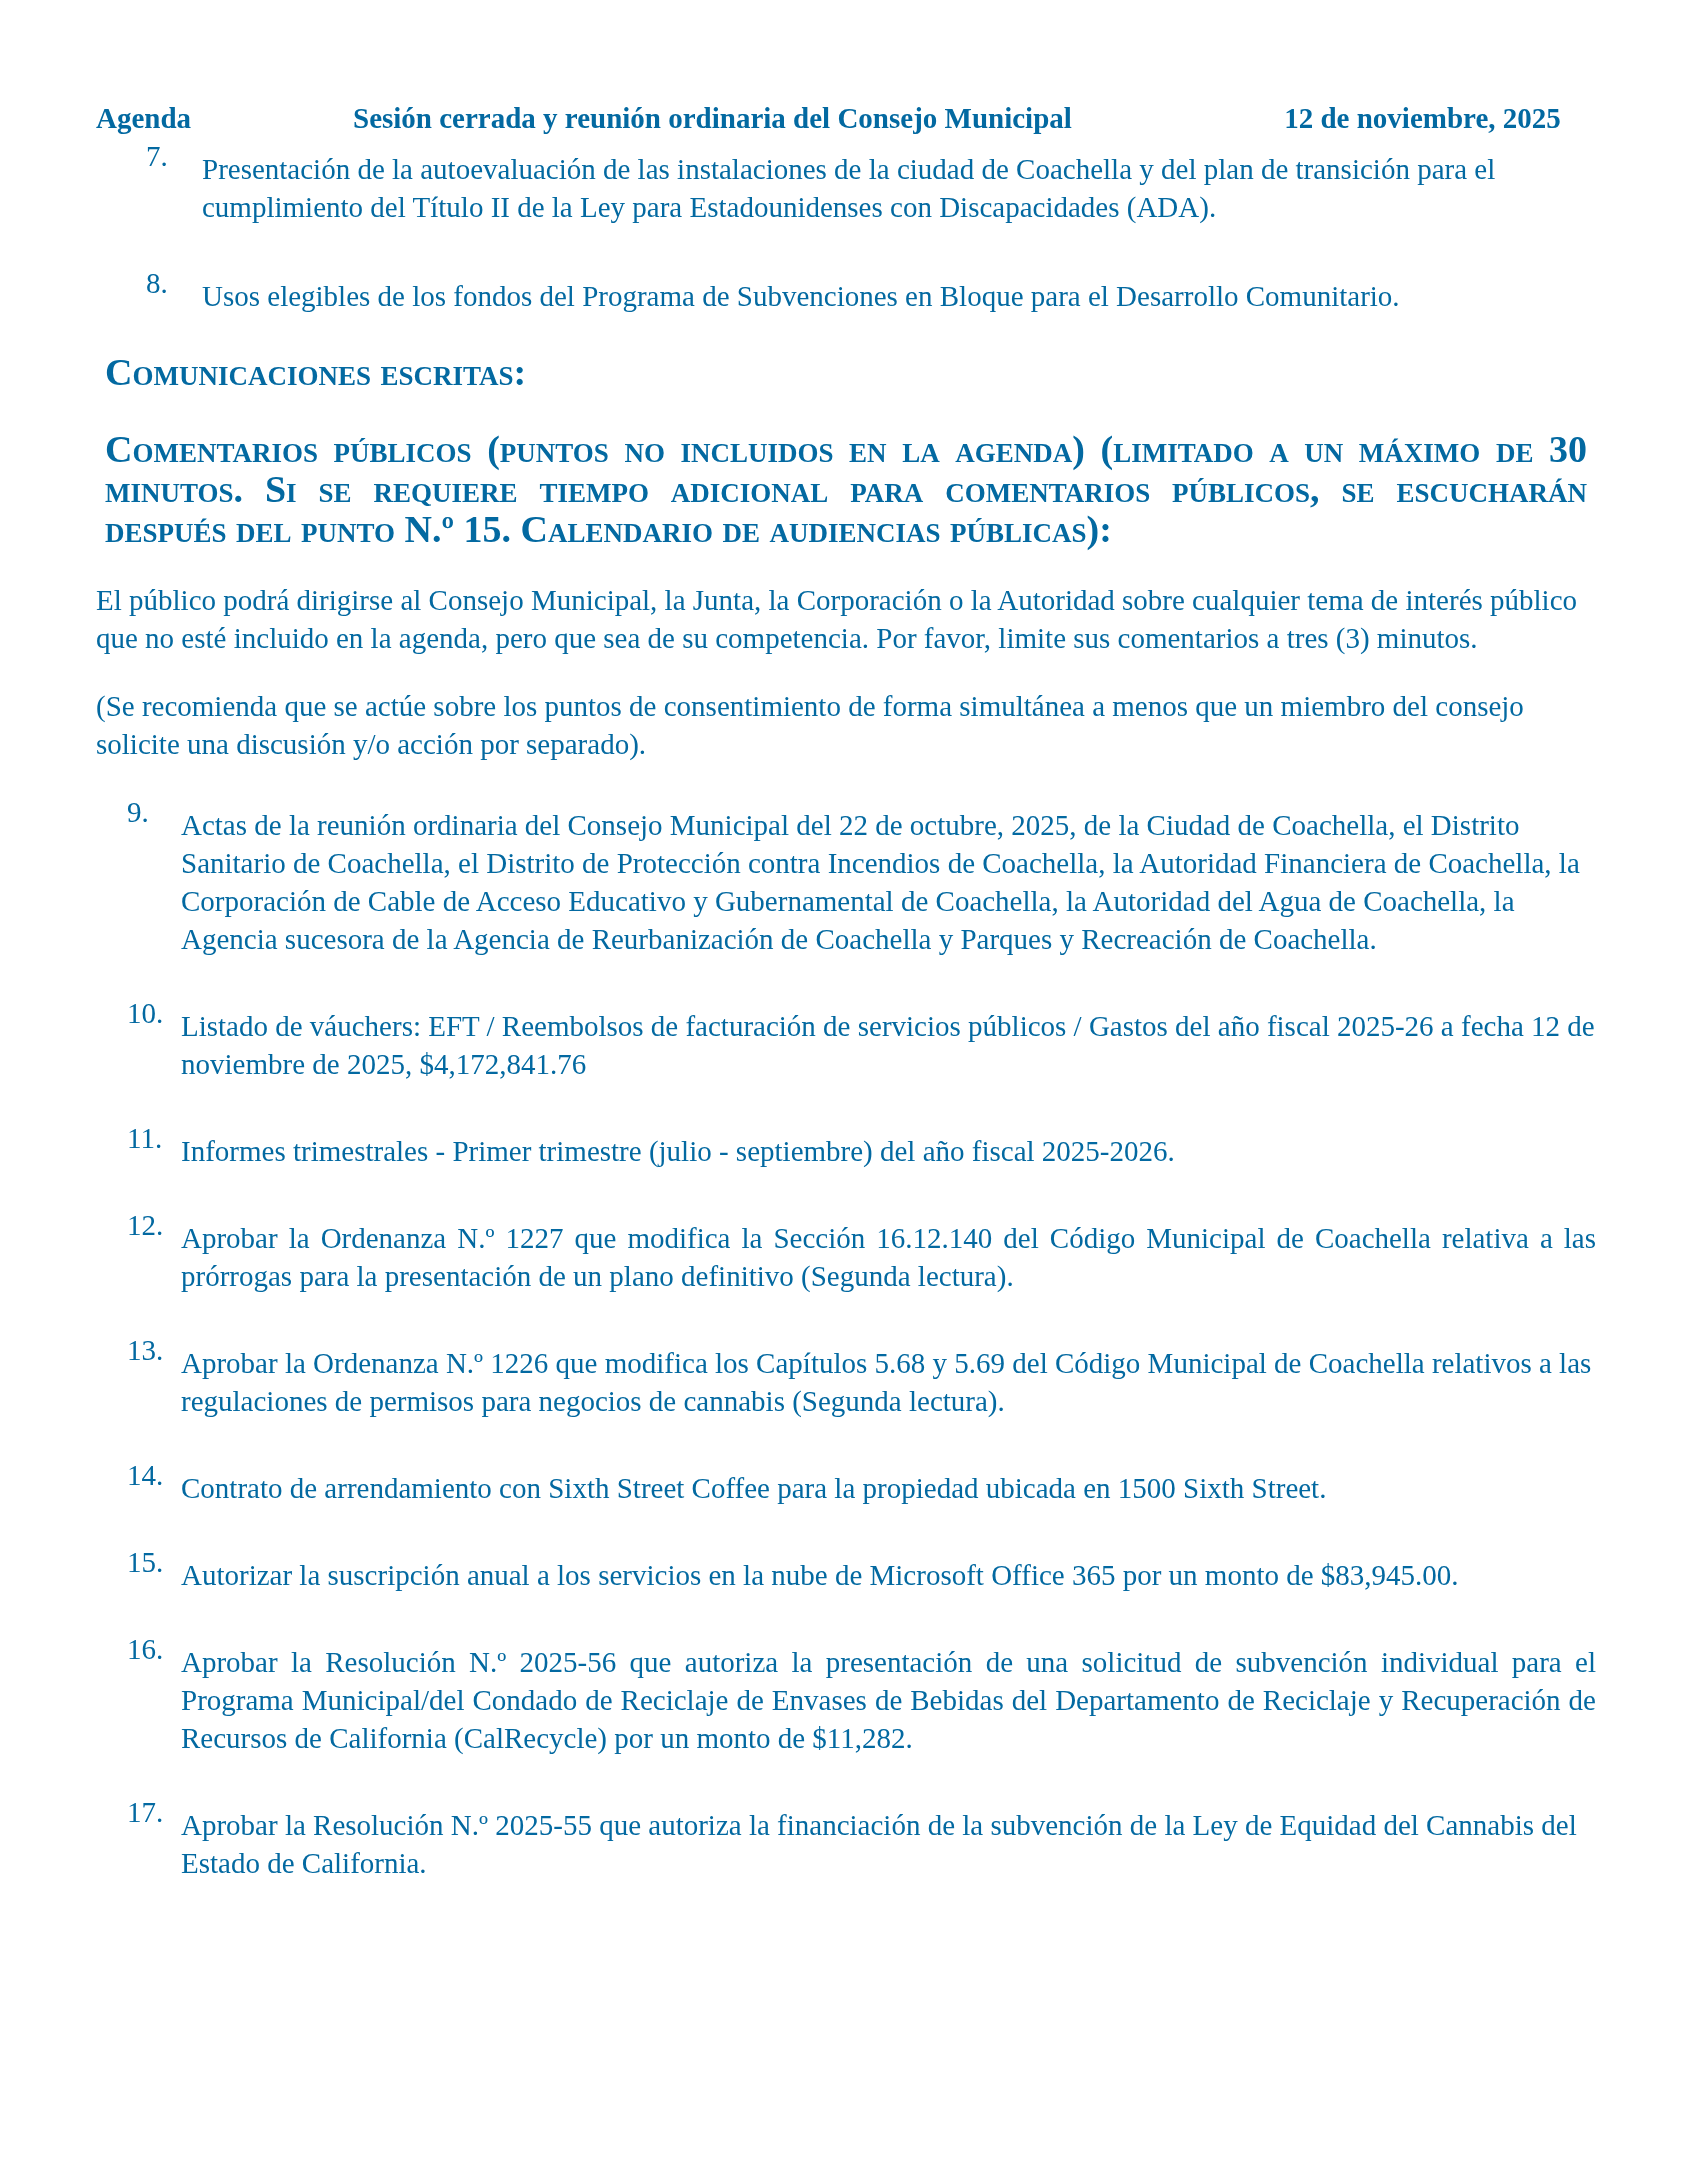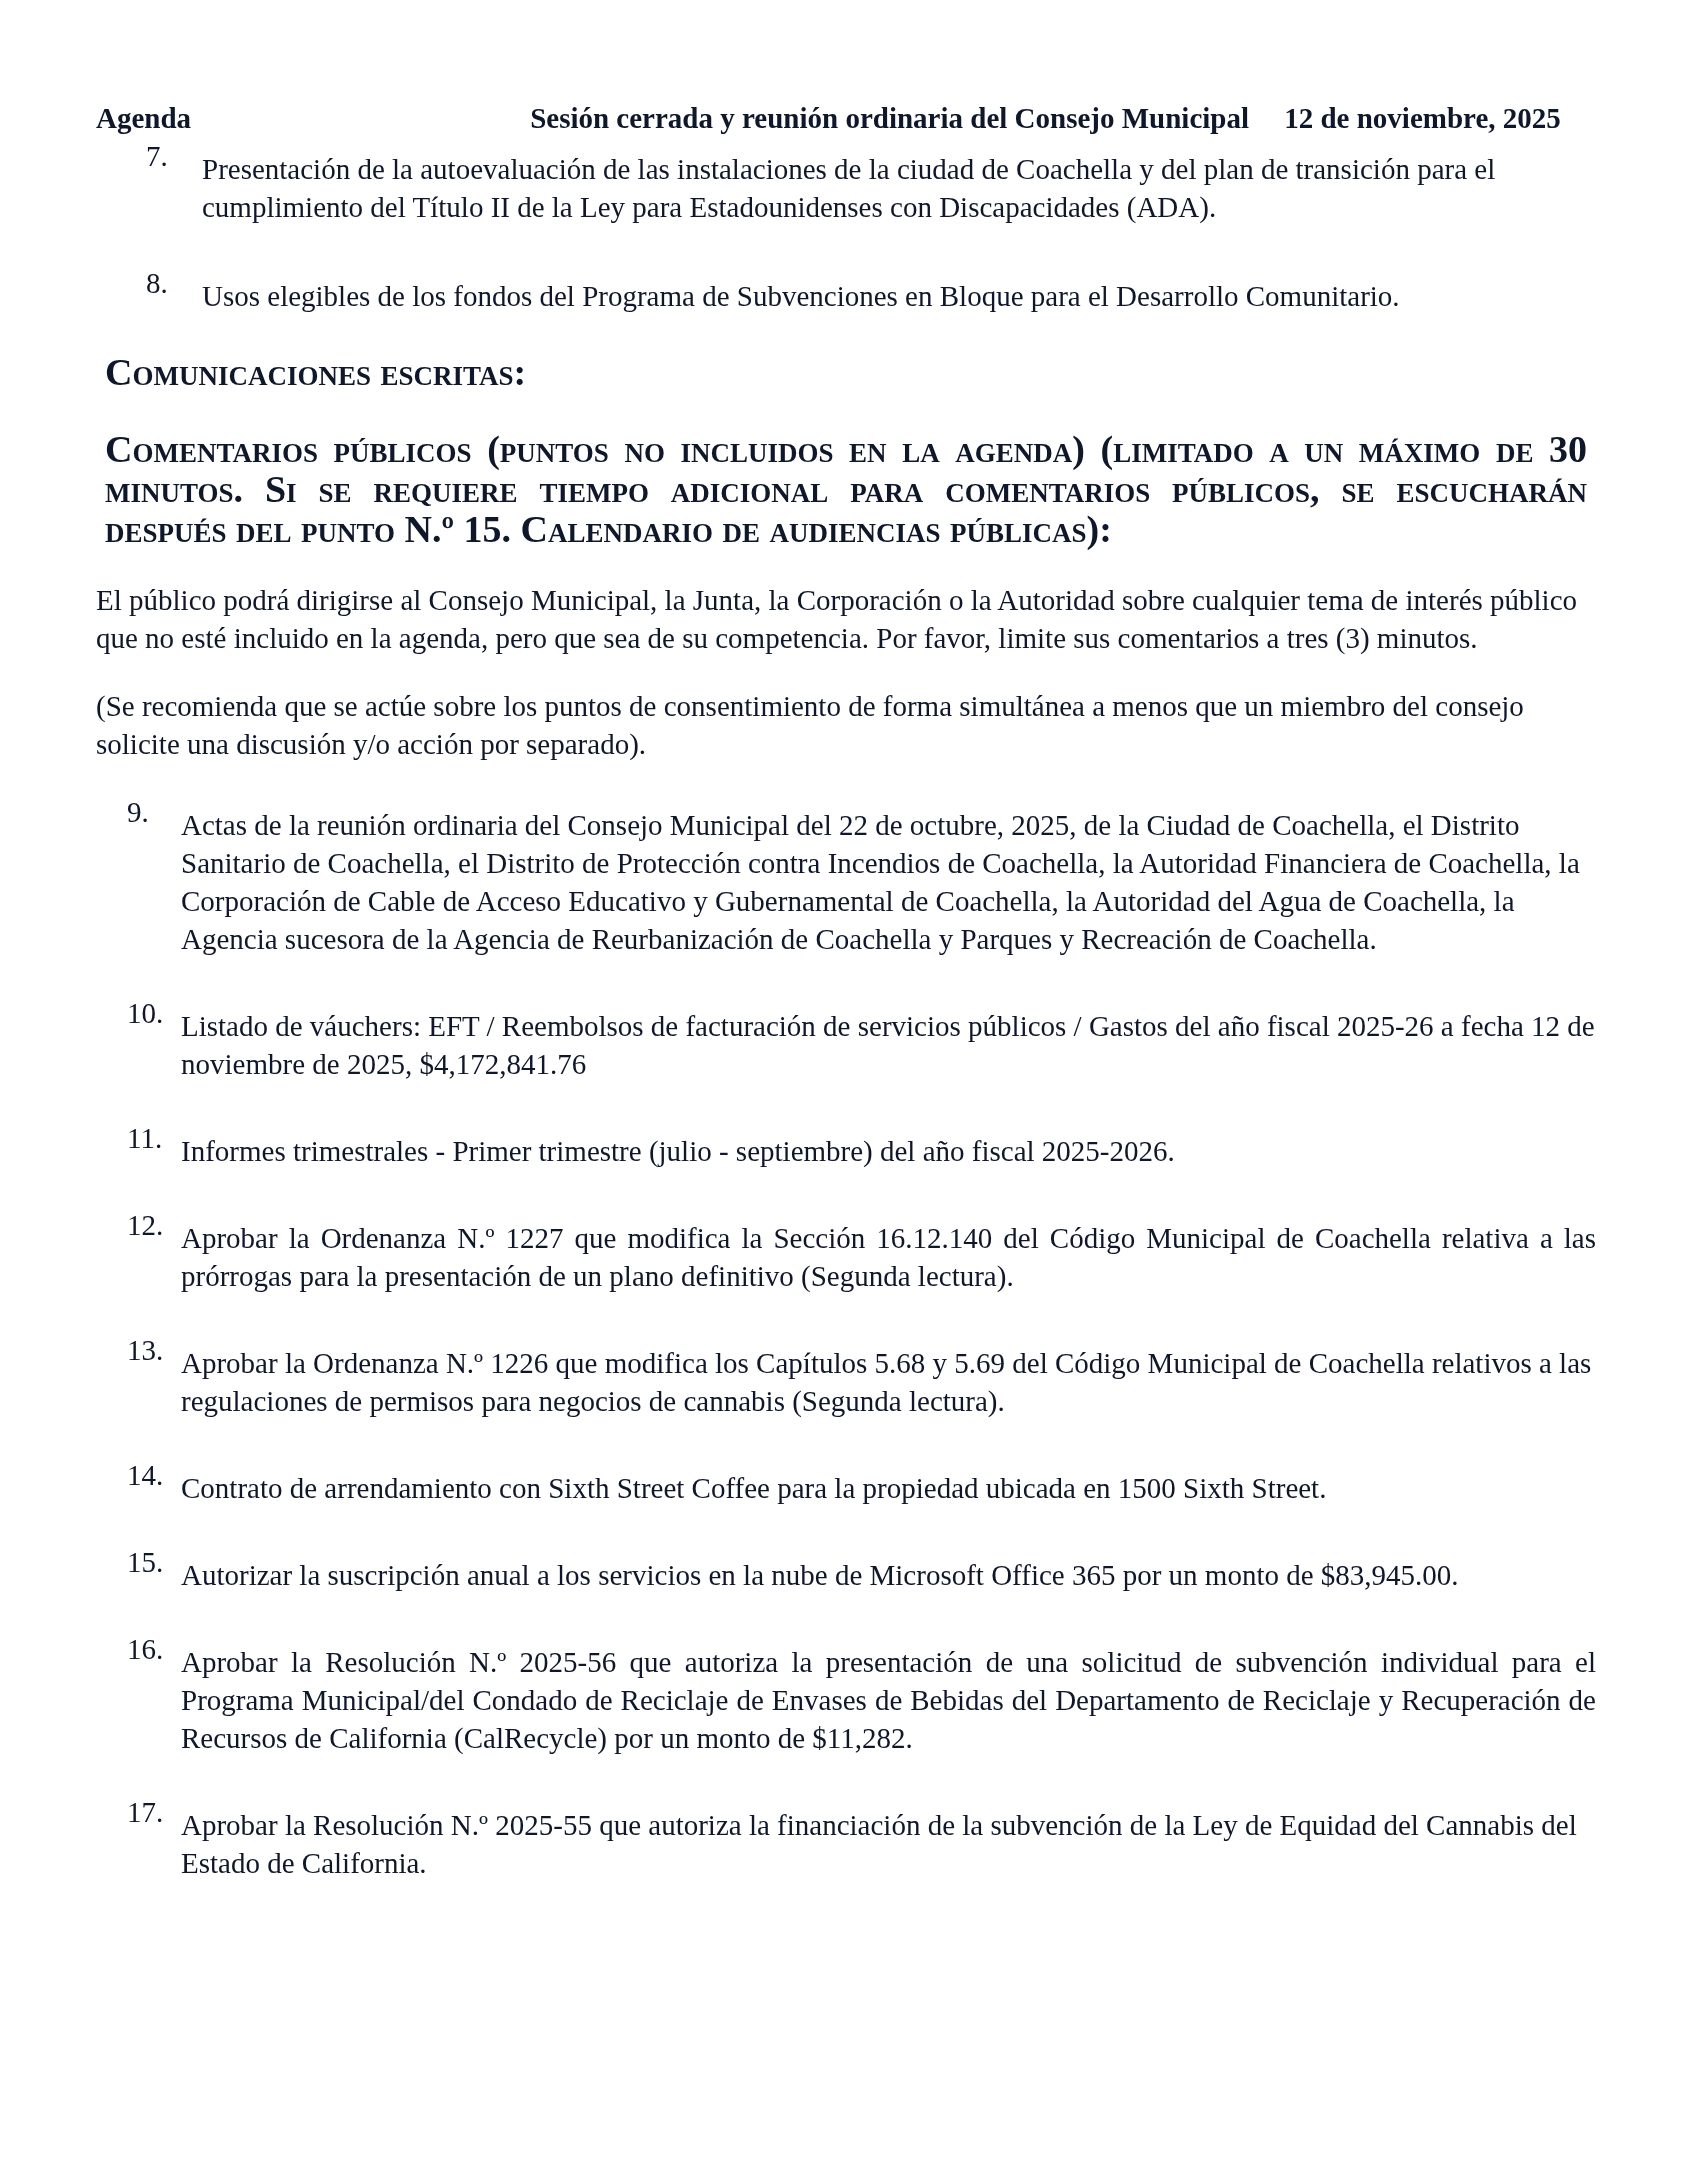--- a/index.html
+++ b/index.html
@@ -2,34 +2,34 @@
 <html lang="es"><head>
 <meta charset="utf-8">
 <style>
   html, body { margin: 0; padding: 0; background: #ffffff; }
   .page {
     position: relative;
     width: 1683px;
     height: 2178px;
     box-sizing: border-box;
     background: #ffffff;
-    color: #0f172a;
+    color: #0369a1;
     font-family: "Liberation Serif", "DejaVu Serif", serif;
     font-size: 29px;
     line-height: 38px;
     padding: 99px 87px 40px 96px;
     overflow: hidden;
   }
   
   .hrow {
     display: grid;
     grid-template-columns: 257px 1fr 347px;
     font-weight: bold;
   }
-  .hcenter { text-align: right; }
+  .hcenter { text-align: left; }
   .hright  { text-align: center; }
   .hrow2 { font-weight: bold; margin-bottom: 36px; }
 
   
   .sec {
     font-weight: bold;
     font-variant: small-caps;
     text-decoration-thickness: 3px;
     text-underline-offset: 5px;
     margin: 9px;

